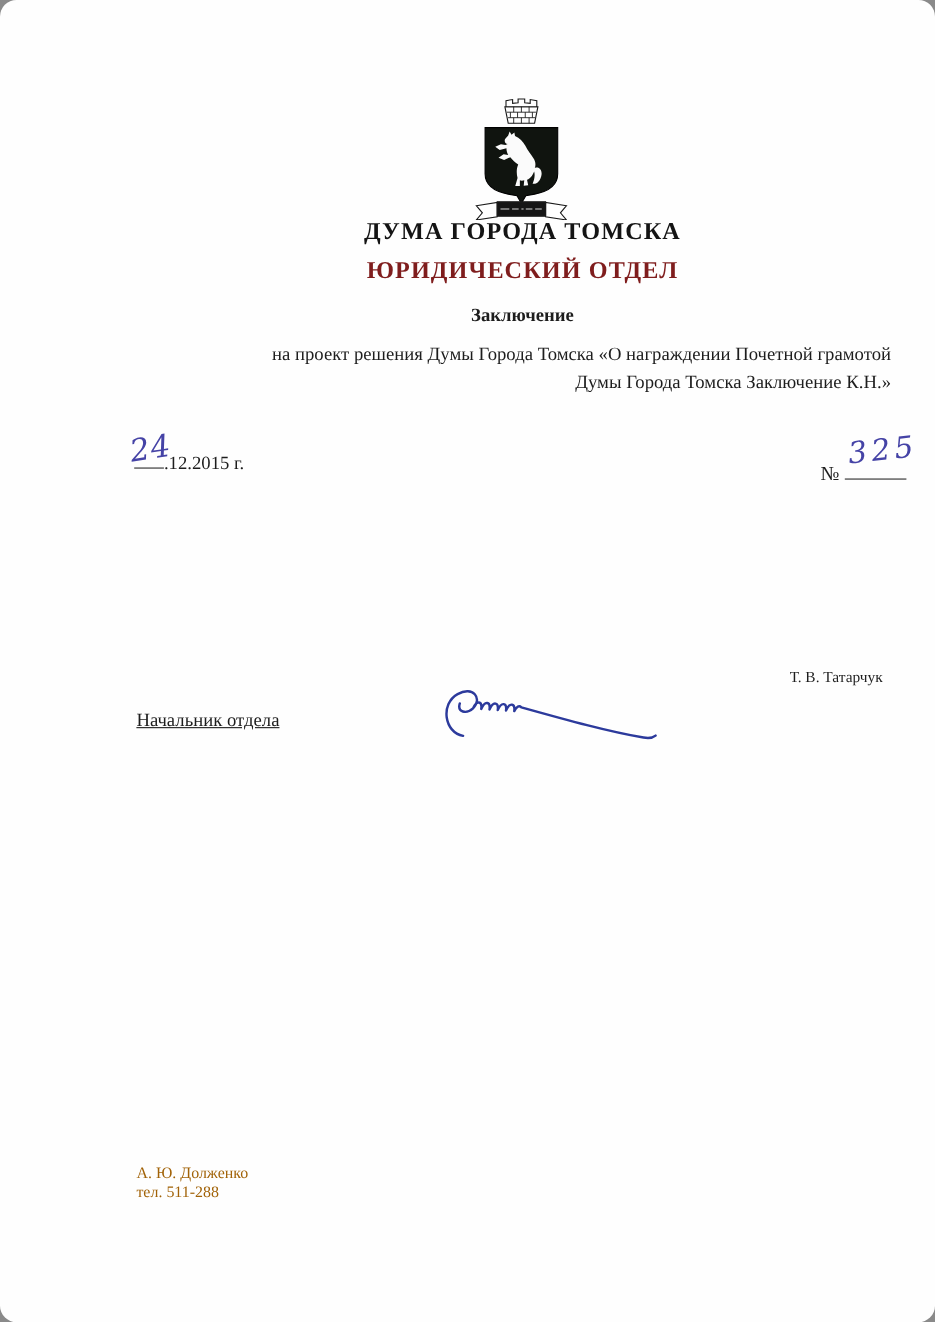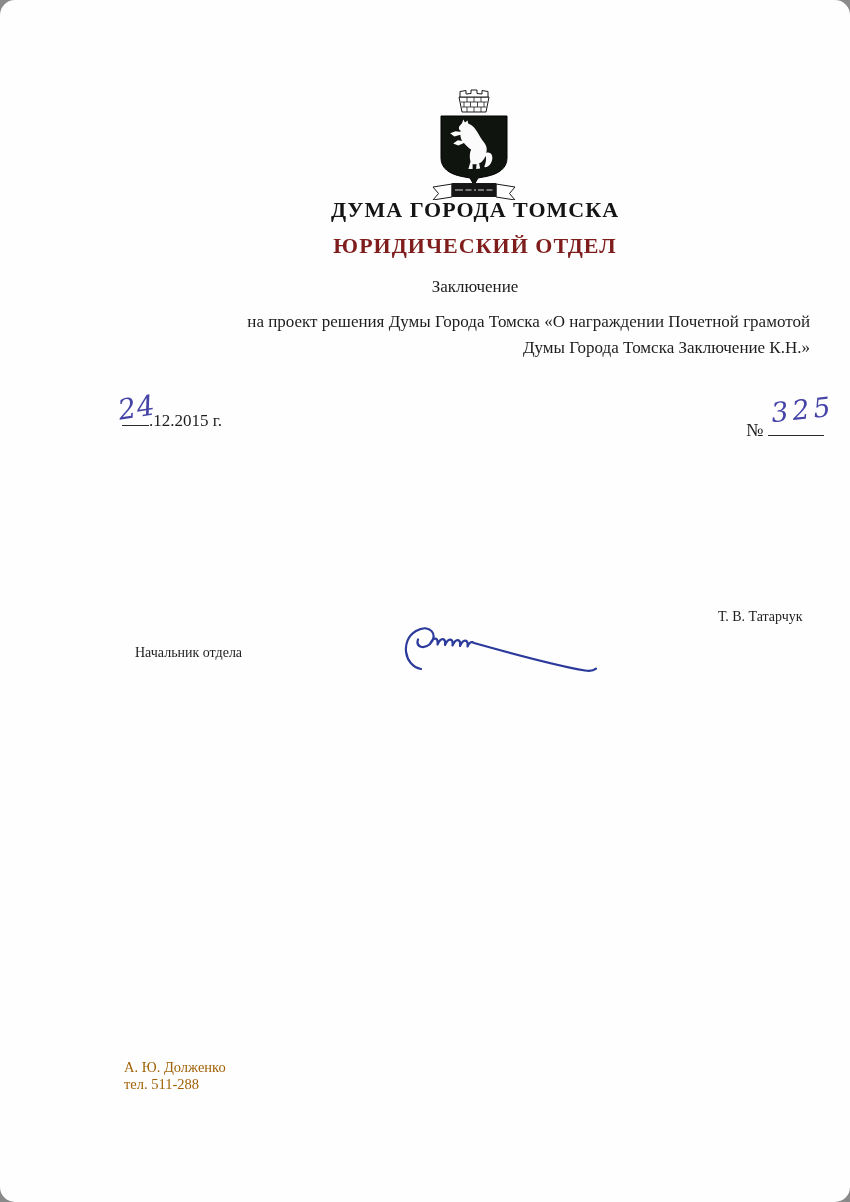--- a/index.html
+++ b/index.html
@@ -10,36 +10,36 @@
     background:#fefefe;
     overflow:hidden;
     color:#1d1d1d;
     font-family:"Liberation Serif","DejaVu Serif",serif;
     border-radius:15px;
   }
   .center-box{position:absolute;left:110px;width:730px;text-align:center;}
   .emblem{position:absolute;left:422px;top:88px;width:104px;height:112px;}
   .org-name{top:197px;font-size:22px;font-weight:bold;letter-spacing:1px;color:#141414;}
   .dept-name{top:233px;font-size:22px;font-weight:bold;letter-spacing:1px;color:#7f1d1d;}
-  .doc-type{top:277px;font-size:17px;font-weight:normal;}
+  .doc-type{top:277px;font-size:17px;font-weight:bold;}
   .subject{position:absolute;left:110px;width:700px;top:309px;text-align:right;
            font-size:17px;font-weight:normal;line-height:26px;}
   .date-block{position:absolute;left:122px;top:410px;font-size:17px;}
   .date-line{display:inline-block;position:relative;width:27px;height:15px;
              border-bottom:1.2px solid #2a2a2a;vertical-align:baseline;}
   .hw{font-style:italic;color:#4543a6;font-family:"DejaVu Serif",serif;}
   .hw-day{position:absolute;left:-4px;top:-19px;font-size:28px;transform:rotate(-9deg);letter-spacing:1px;white-space:nowrap;}
   .num-block{position:absolute;left:746px;top:420px;font-size:18px;}
   .num-line{display:inline-block;position:relative;width:56px;height:15px;
             border-bottom:1.2px solid #2a2a2a;}
   .hw-num{position:absolute;left:3px;top:-26px;font-size:27px;transform:rotate(-6deg);letter-spacing:4px;white-space:nowrap;}
   .body-text{position:absolute;left:135px;top:455px;width:656px;
              font-size:17.5px;line-height:33px;text-align:justify;}
   .body-text p{margin:0;text-indent:49px;}
-  .sign-position{position:absolute;left:135px;top:645px;font-size:14px;}
+  .sign-position{position:absolute;left:124px;top:645px;font-size:17px;text-decoration:underline;}
   .ink-signature{position:absolute;left:395px;top:621px;width:205px;height:58px;}
   .sign-name{position:absolute;left:686px;top:609px;font-size:14px;margin-left:32px;}
   .footer{position:absolute;left:124px;top:1059px;font-size:14.5px;line-height:17px;color:#a16207;}
 </style>
 </head>
 <body>
 
 <div class="page">
 
   <div class="emblem">

